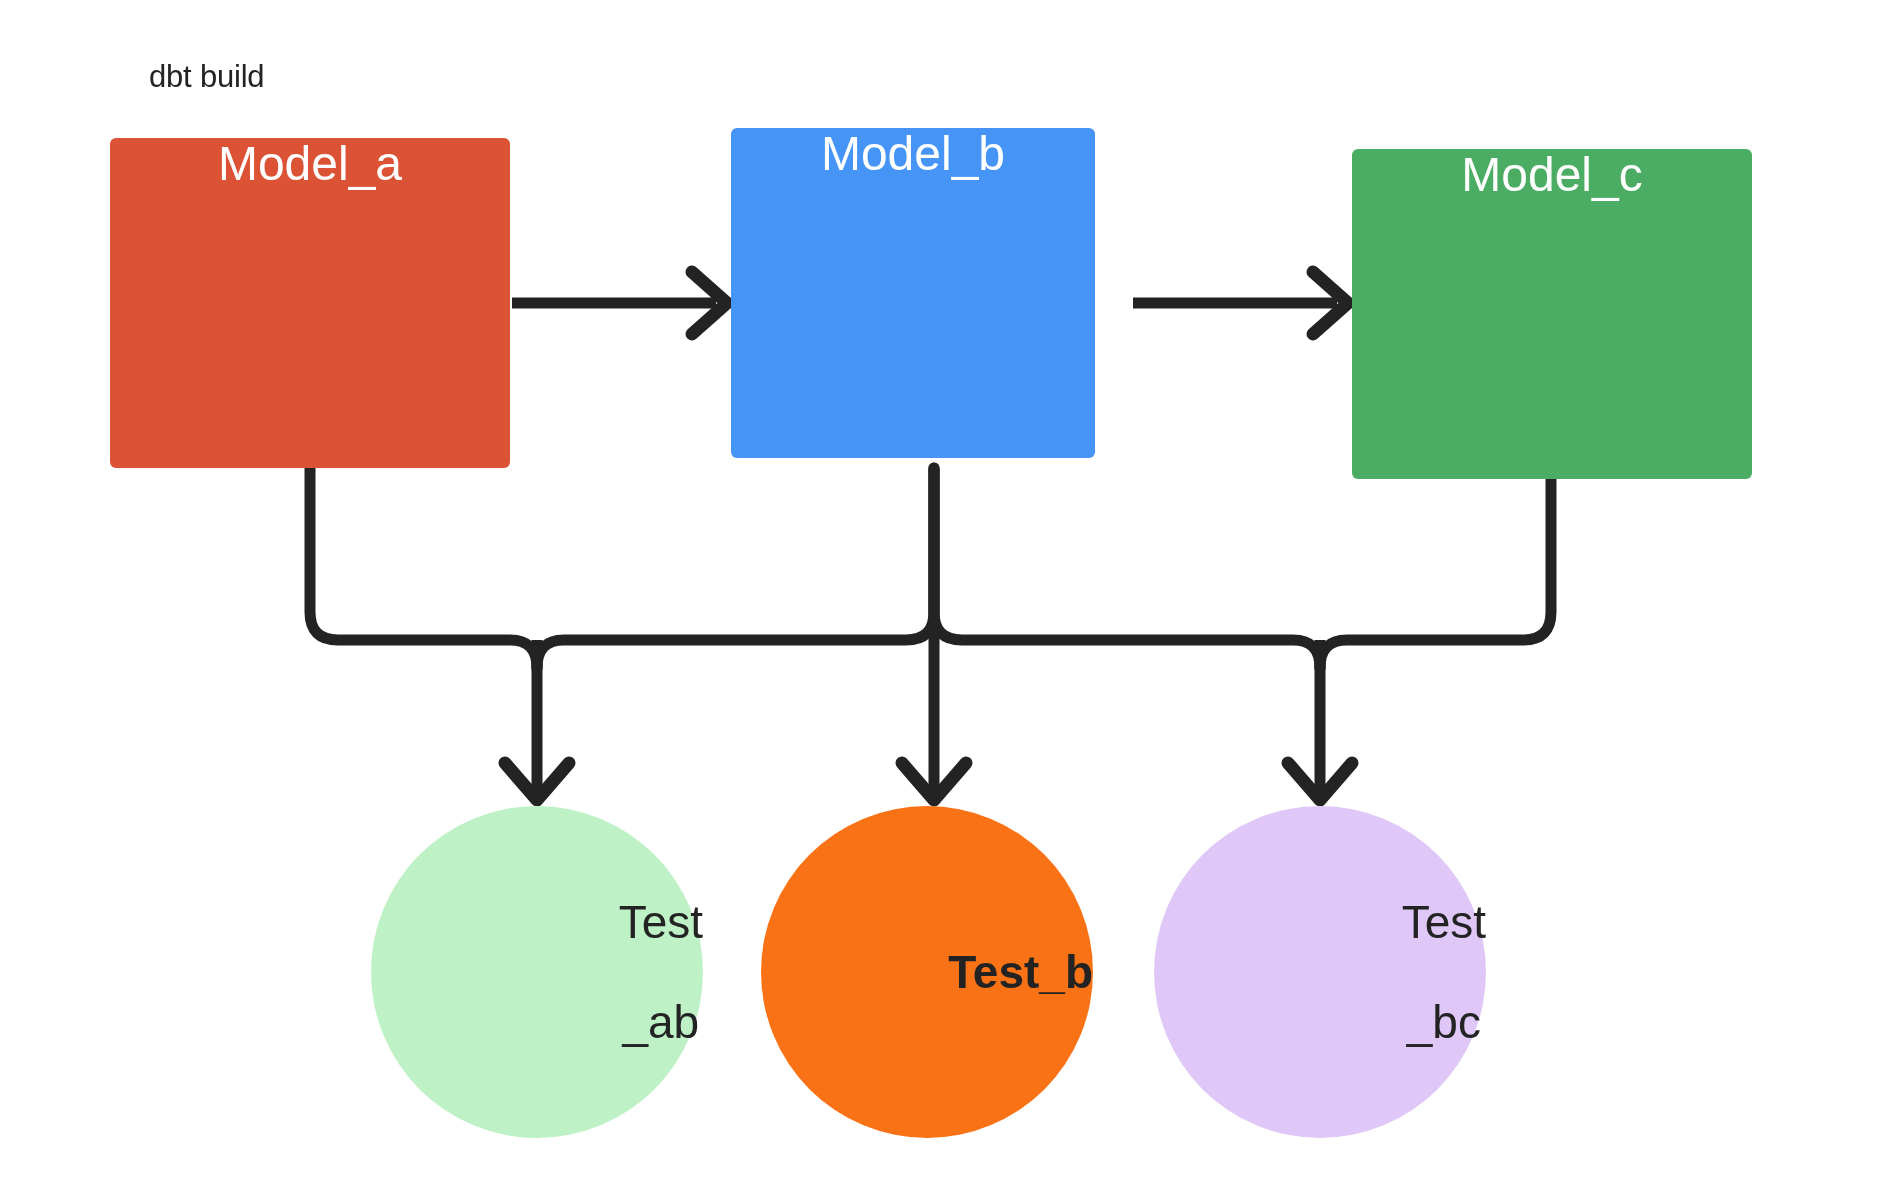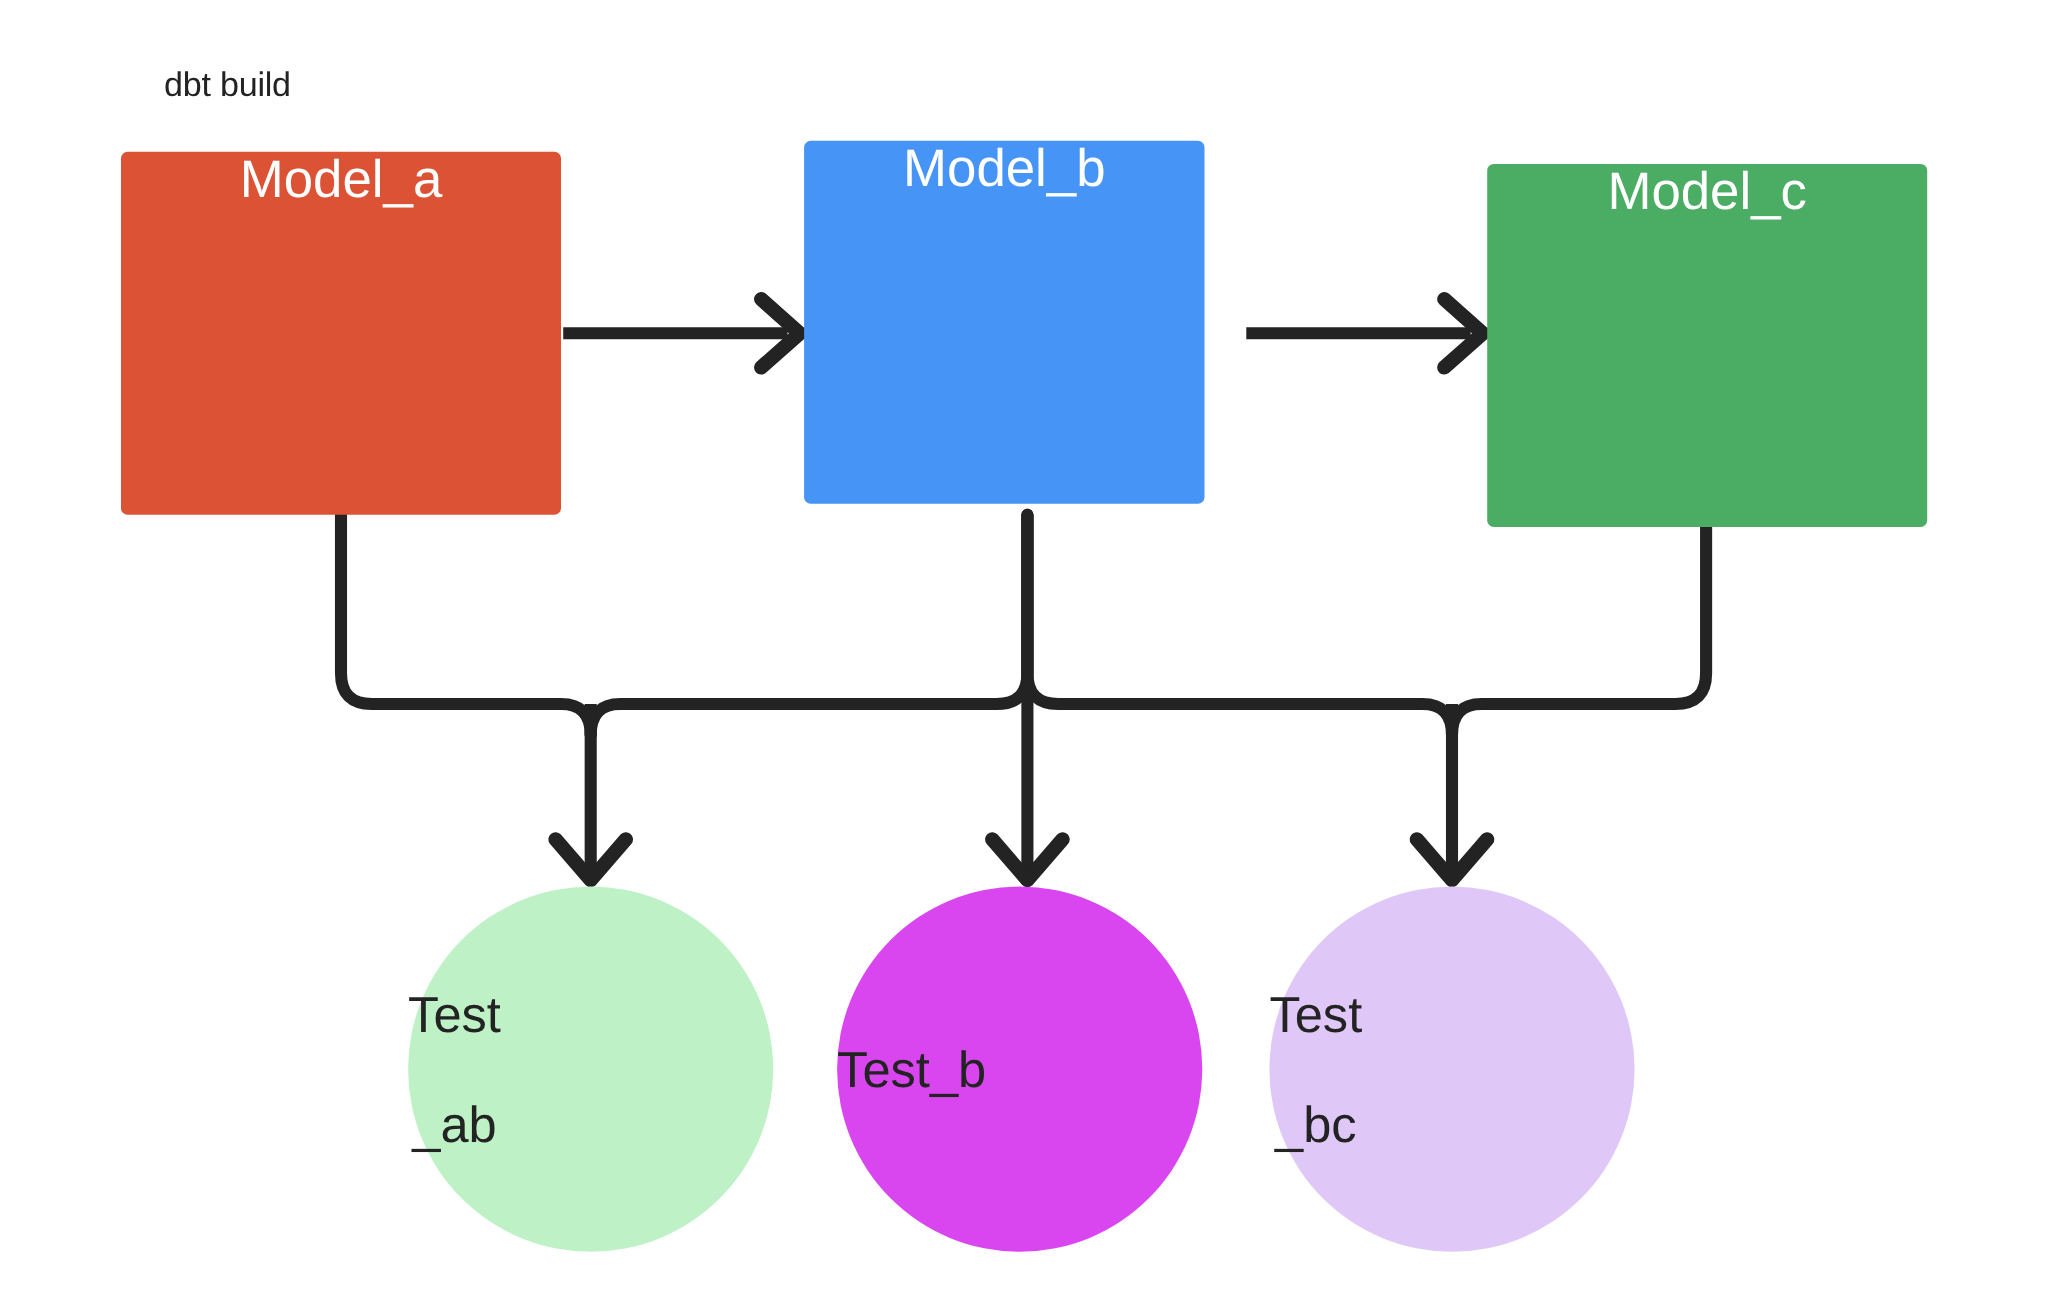--- a/index.html
+++ b/index.html
@@ -47,21 +47,21 @@
     line-height: 52px;
     color: #ffffff;
     text-align: center;
     white-space: nowrap;
   }
   .test-node {
     position: absolute;
     border-radius: 50%;
     display: flex;
     align-items: center;
-    justify-content: flex-start;
+    justify-content: flex-end;
     box-sizing: border-box;
   }
   .test-label {
     font-size: 46px;
     line-height: 100px;
     color: #232323;
     text-align: center;
     white-space: pre-line;
   }
 </style>
@@ -127,21 +127,21 @@
 
   <div class="model-node" style="left:1352px; top:149px; width:400px; height:330px; background:#4BAC63;">
     <span class="model-label">Model_c</span>
   </div>
 
   <div class="test-node" style="left:371px; top:806px; width:332px; height:332px; background:#BEF2C6;">
     <span class="test-label">Test
 _ab</span>
   </div>
 
-  <div class="test-node" style="left:761px; top:806px; width:332px; height:332px; background:#d946ef;">
+  <div class="test-node" style="left:761px; top:806px; width:332px; height:332px; background:#f97316;font-weight:bold;">
     <span class="test-label">Test_b</span>
   </div>
 
   <div class="test-node" style="left:1154px; top:806px; width:332px; height:332px; background:#DFC8F7;">
     <span class="test-label">Test
 _bc</span>
   </div>
 
 </div>
 

